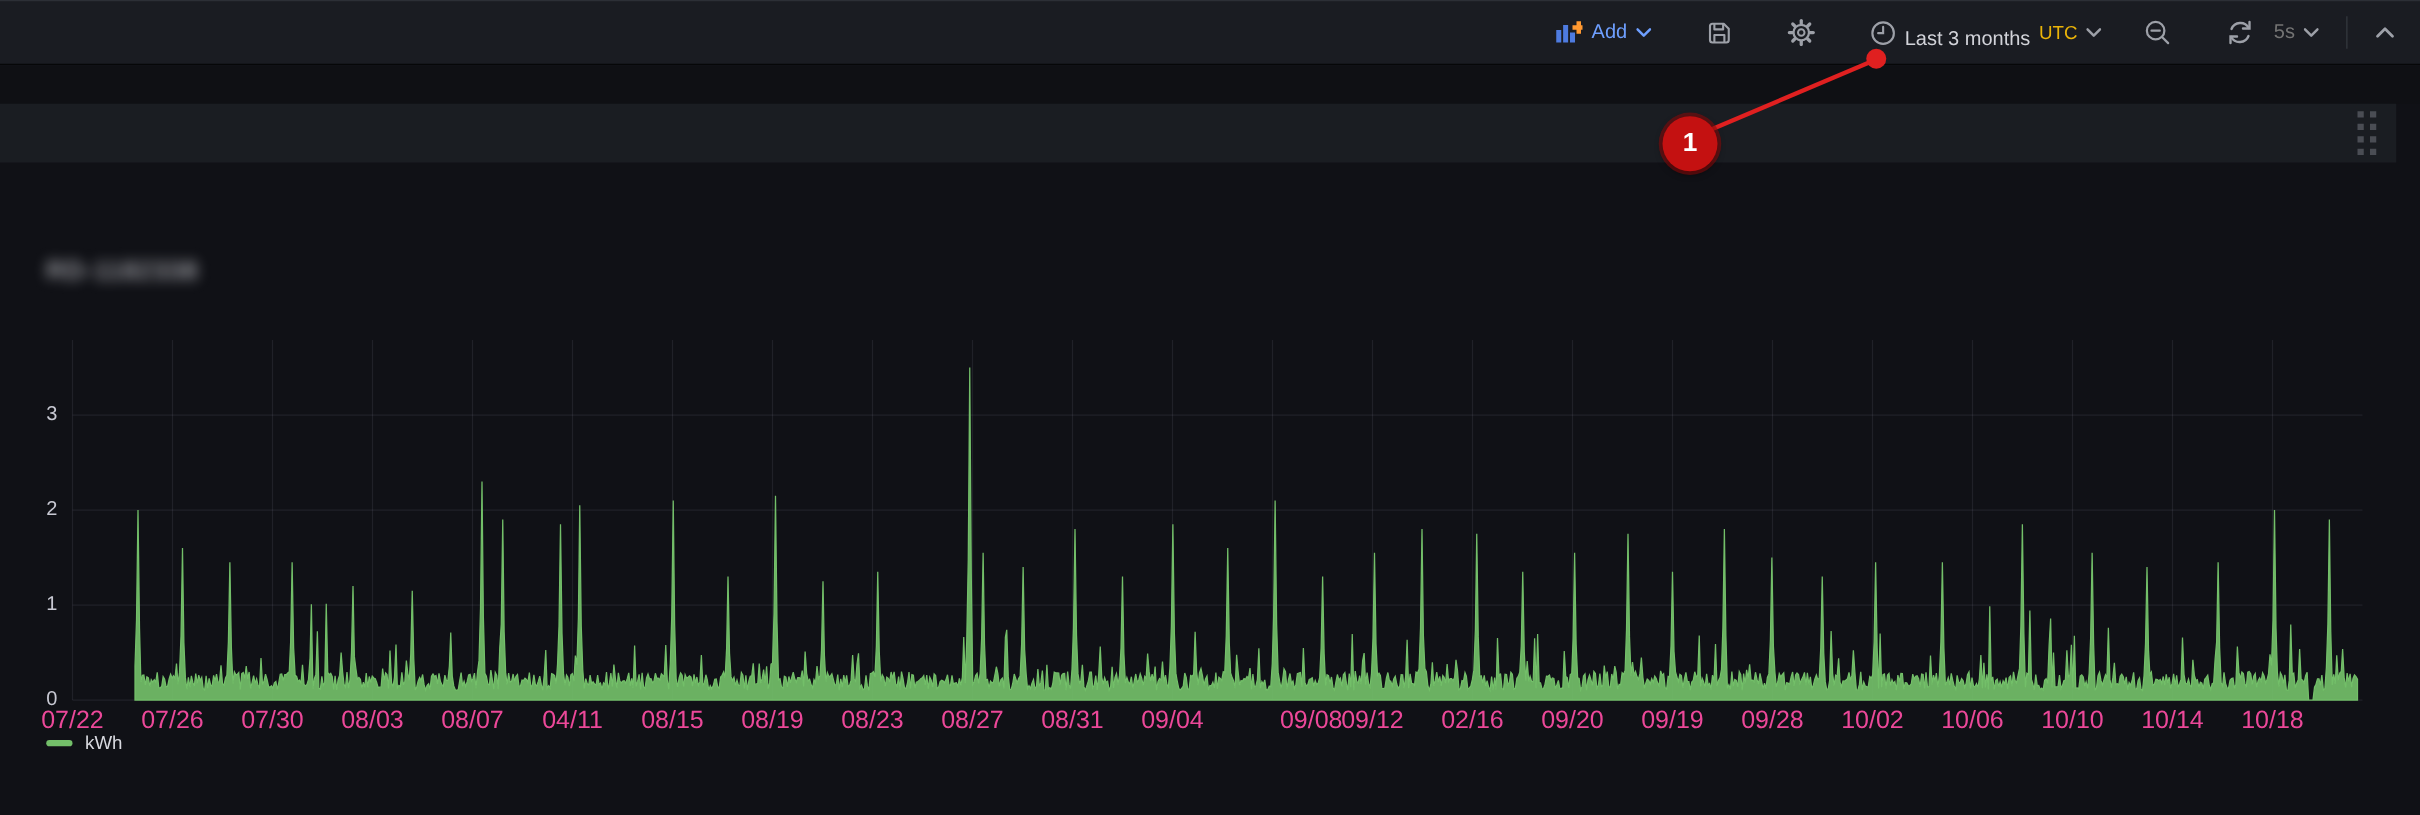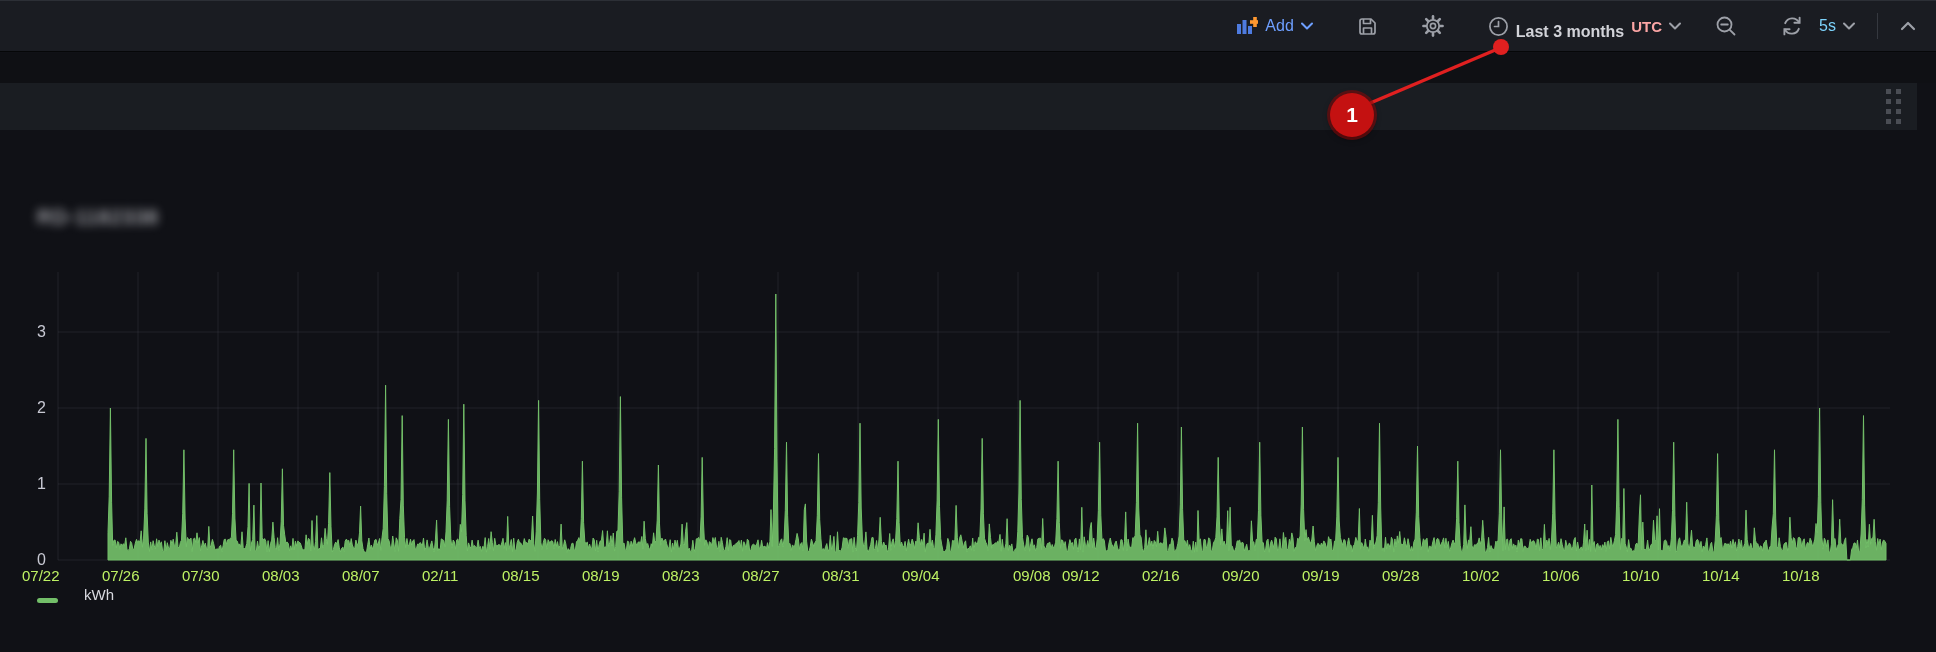--- a/index.html
+++ b/index.html
@@ -19,23 +19,23 @@
     padding-right:12px; gap:0;
   }
   .tb-item {
     display:flex; align-items:center; gap:7px;
     background:transparent; border:none; cursor:pointer;
     color:#cfd0d6; font-family:"Liberation Sans", sans-serif;
     font-size:16px; padding:6px 8px;
   }
   .tb-item svg { display:block; }
   .add-label { color:#6e9fff; font-weight:500; }
-  .time-label { color:#d2d3d9; font-weight:700;margin-top:12px; }
-  .utc-label  { color:#fca5a5; font-weight:700; font-size:15px; }
-  .interval-label { color:#7dd3fc; }
+  .time-label { color:#d2d3d9; font-weight:400;margin-top:12px; }
+  .utc-label  { color:#eab308; font-weight:400; font-size:15px; }
+  .interval-label { color:#737373; }
   .tb-gap-sm { width:18px; } .tb-gap-md { width:28px; }
   .tb-divider { width:1px; height:26px; background:#35383f; margin:0 14px; }
 
   
   .subheader { position:absolute; left:0; top:53px; width:1936px; height:30px; background:#0f1014; }
   .row-band  {
     position:absolute; left:0; top:83px; width:1917px; height:47px;
     background:#1a1d22; display:flex; align-items:center; justify-content:flex-end;
     padding-right:16px;
   }
@@ -50,26 +50,26 @@
   }
 
   .chart-svg, .anno-svg { position:absolute; left:0; top:0; width:1936px; height:652px; }
   .anno-svg { pointer-events:none; }
 
   .ylabel {
     position:absolute; width:34px; text-align:right;
     font-size:16px; color:#c8c9d3; line-height:20px;
   }
   .xlabel {
-    position:absolute; width:72px; top:566px;
-    font-size:15px; color:#bef264; line-height:20px;
-  }
-
-  
-  .legend { position:absolute; left:37px; top:586px; display:flex; align-items:flex-end; gap:26px; cursor:pointer; }
+    position:absolute; width:72px; text-align:center; top:566px;
+    font-size:20px; color:#ec4899; line-height:20px;
+  }
+
+  
+  .legend { position:absolute; left:37px; top:586px; display:flex; align-items:center; gap:10px; cursor:pointer; }
   .legend-swatch { width:21px; height:5px; border-radius:3px; background:#73bf69; }
   .legend-label { font-size:15px; color:#d8d9df; }
 
   
   .anno-badge {
     position:absolute; left:1330px; top:93px; width:44px; height:44px;
     border-radius:50%; background:#c41111;
     box-shadow:0 0 0 3px rgba(140,10,10,0.55), 0 2px 6px rgba(0,0,0,0.6);
     display:flex; align-items:center; justify-content:center;
     color:#ffffff; font-size:21px; font-weight:bold;
@@ -251,21 +251,21 @@
       <div class="ylabel" style="left:12px;top:474px">1</div>
       <div class="ylabel" style="left:12px;top:398px">2</div>
       <div class="ylabel" style="left:12px;top:322px">3</div>
     </div>
   <div id="xlabels">
       <div class="xlabel" style="left:22px">07/22</div>
       <div class="xlabel" style="left:102px">07/26</div>
       <div class="xlabel" style="left:182px">07/30</div>
       <div class="xlabel" style="left:262px">08/03</div>
       <div class="xlabel" style="left:342px">08/07</div>
-      <div class="xlabel" style="left:422px">02/11</div>
+      <div class="xlabel" style="left:422px">04/11</div>
       <div class="xlabel" style="left:502px">08/15</div>
       <div class="xlabel" style="left:582px">08/19</div>
       <div class="xlabel" style="left:662px">08/23</div>
       <div class="xlabel" style="left:742px">08/27</div>
       <div class="xlabel" style="left:822px">08/31</div>
       <div class="xlabel" style="left:902px">09/04</div>
       <div class="xlabel" style="left:1013px">09/08</div>
       <div class="xlabel" style="left:1062px">09/12</div>
       <div class="xlabel" style="left:1142px">02/16</div>
       <div class="xlabel" style="left:1222px">09/20</div>

